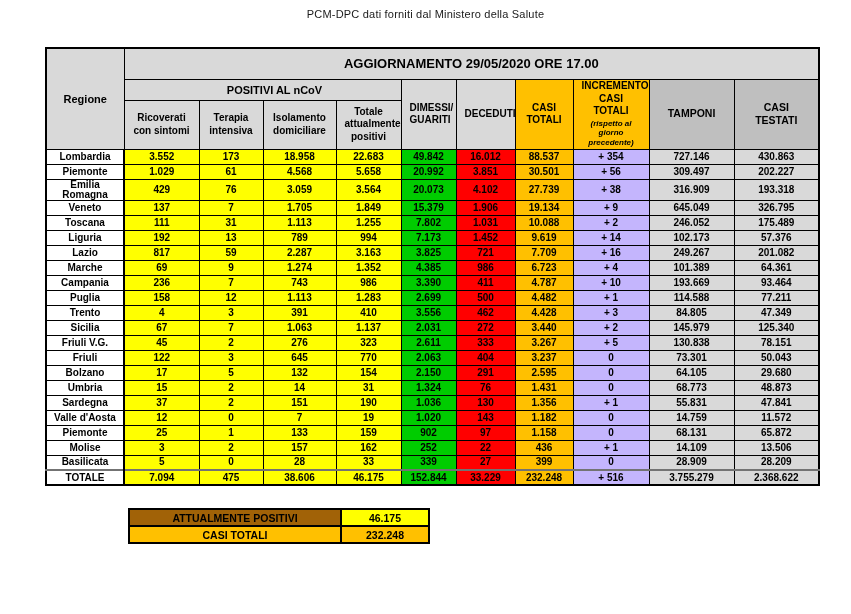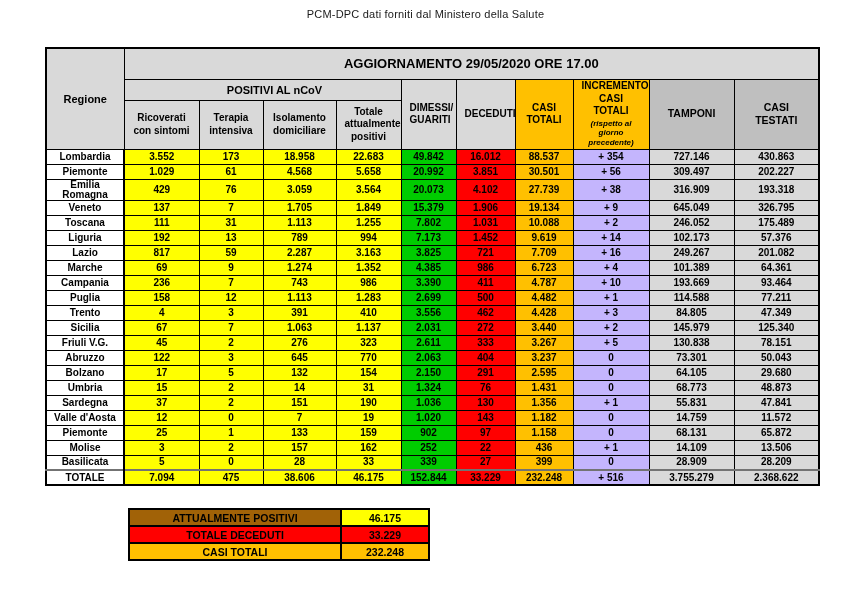--- a/index.html
+++ b/index.html
@@ -246,21 +246,21 @@
         <td class="c-yellow">276</td>
         <td class="c-yellow">323</td>
         <td class="c-green">2.611</td>
         <td class="c-red">333</td>
         <td class="c-orange">3.267</td>
         <td class="c-incr">+ 5</td>
         <td class="c-gray">130.838</td>
         <td class="c-gray">78.151</td>
       </tr>
       <tr>
-        <td class="c-region">Abruzzo</td>
+        <td class="c-region">Friuli</td>
         <td class="c-yellow">122</td>
         <td class="c-yellow">3</td>
         <td class="c-yellow">645</td>
         <td class="c-yellow">770</td>
         <td class="c-green">2.063</td>
         <td class="c-red">404</td>
         <td class="c-orange">3.237</td>
         <td class="c-incr">0</td>
         <td class="c-gray">73.301</td>
         <td class="c-gray">50.043</td>
@@ -372,21 +372,17 @@
     </tbody>
 </table>
 
 <table class="legend">
   <tbody>
       <tr>
         <td class="lg-label" style="background: #a16207;">ATTUALMENTE POSITIVI</td>
         <td class="lg-value" style="background: rgb(255, 255, 0);">46.175</td>
       </tr>
       <tr>
-        <td class="lg-label" style="background: rgb(255, 0, 0);">TOTALE DECEDUTI</td>
-        <td class="lg-value" style="background: rgb(255, 0, 0);">33.229</td>
-      </tr>
-      <tr>
         <td class="lg-label" style="background: rgb(255, 192, 0);">CASI TOTALI</td>
         <td class="lg-value" style="background: rgb(255, 192, 0);">232.248</td>
       </tr>
     </tbody>
 </table>
 
 </body></html>

